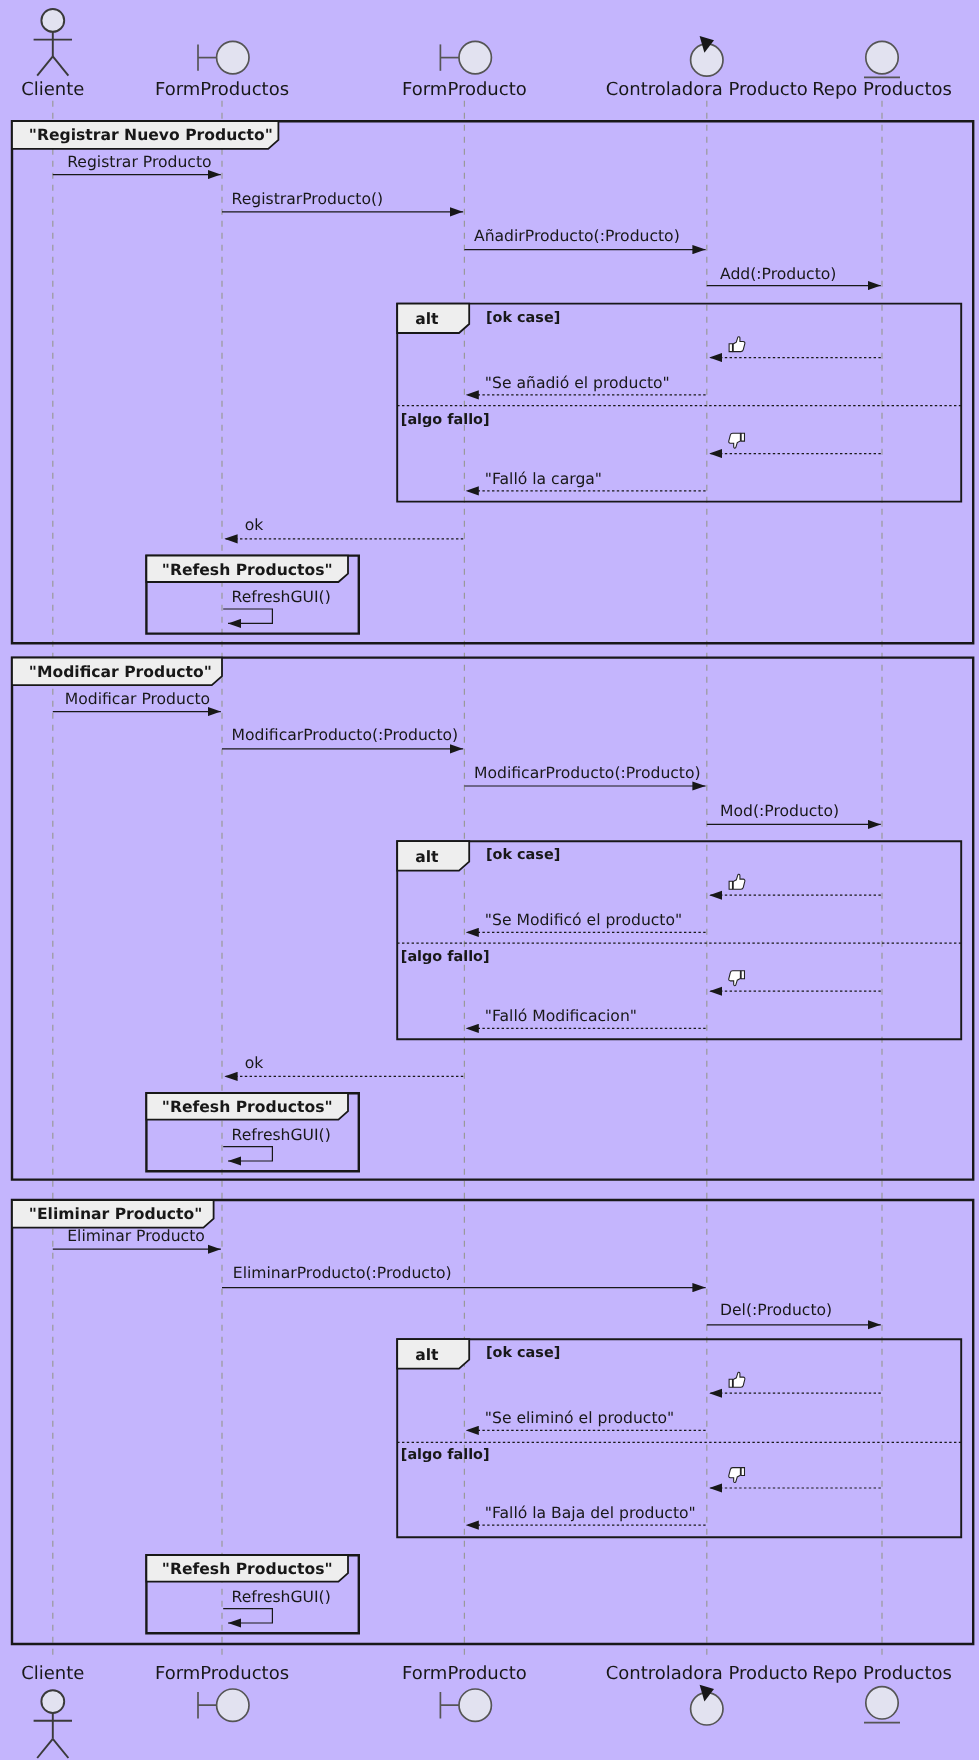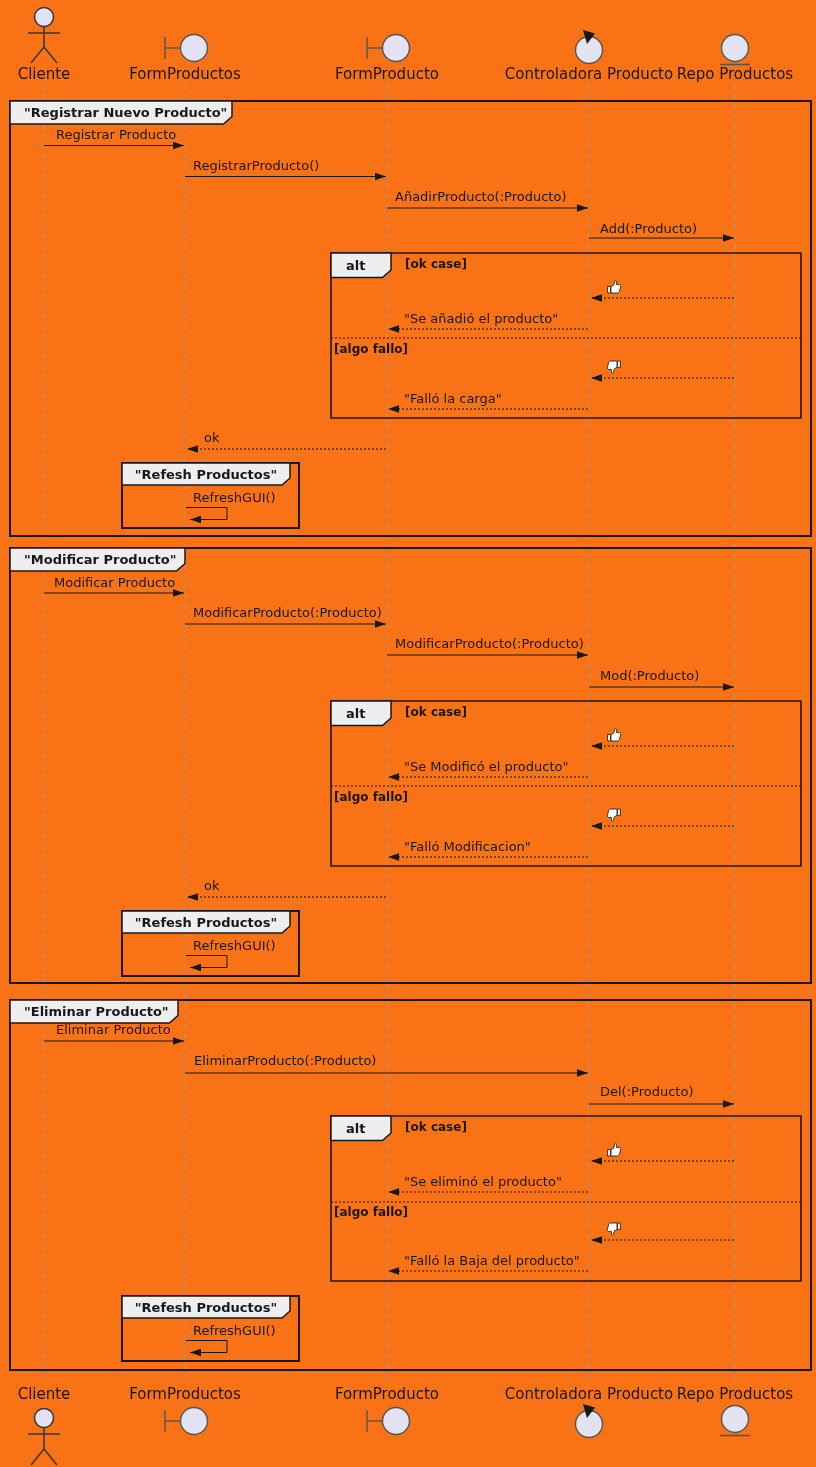--- a/index.html
+++ b/index.html
@@ -1,16 +1,16 @@
 <!DOCTYPE html>
 <html><head>
 <meta charset="utf-8">
 <style>
   html,body{margin:0;padding:0;background:#ffffff;}
-  .canvas{position:relative;width:816px;height:1467px;background:#f97316;font-family:"DejaVu Sans",sans-serif;}
+  .canvas{position:relative;width:816px;height:1467px;background:#c4b5fd;font-family:"DejaVu Sans",sans-serif;}
   svg text{fill:#181818;font-family:"DejaVu Sans",sans-serif;}
   .plabel{font-size:15px;}
   .msg{font-size:13px;}
   .ftitle{font-size:13px;font-weight:bold;}
   .op{font-size:13px;font-weight:bold;}
   .guard{font-size:12px;font-weight:bold;}
 </style>
 </head>
 <body>
 

